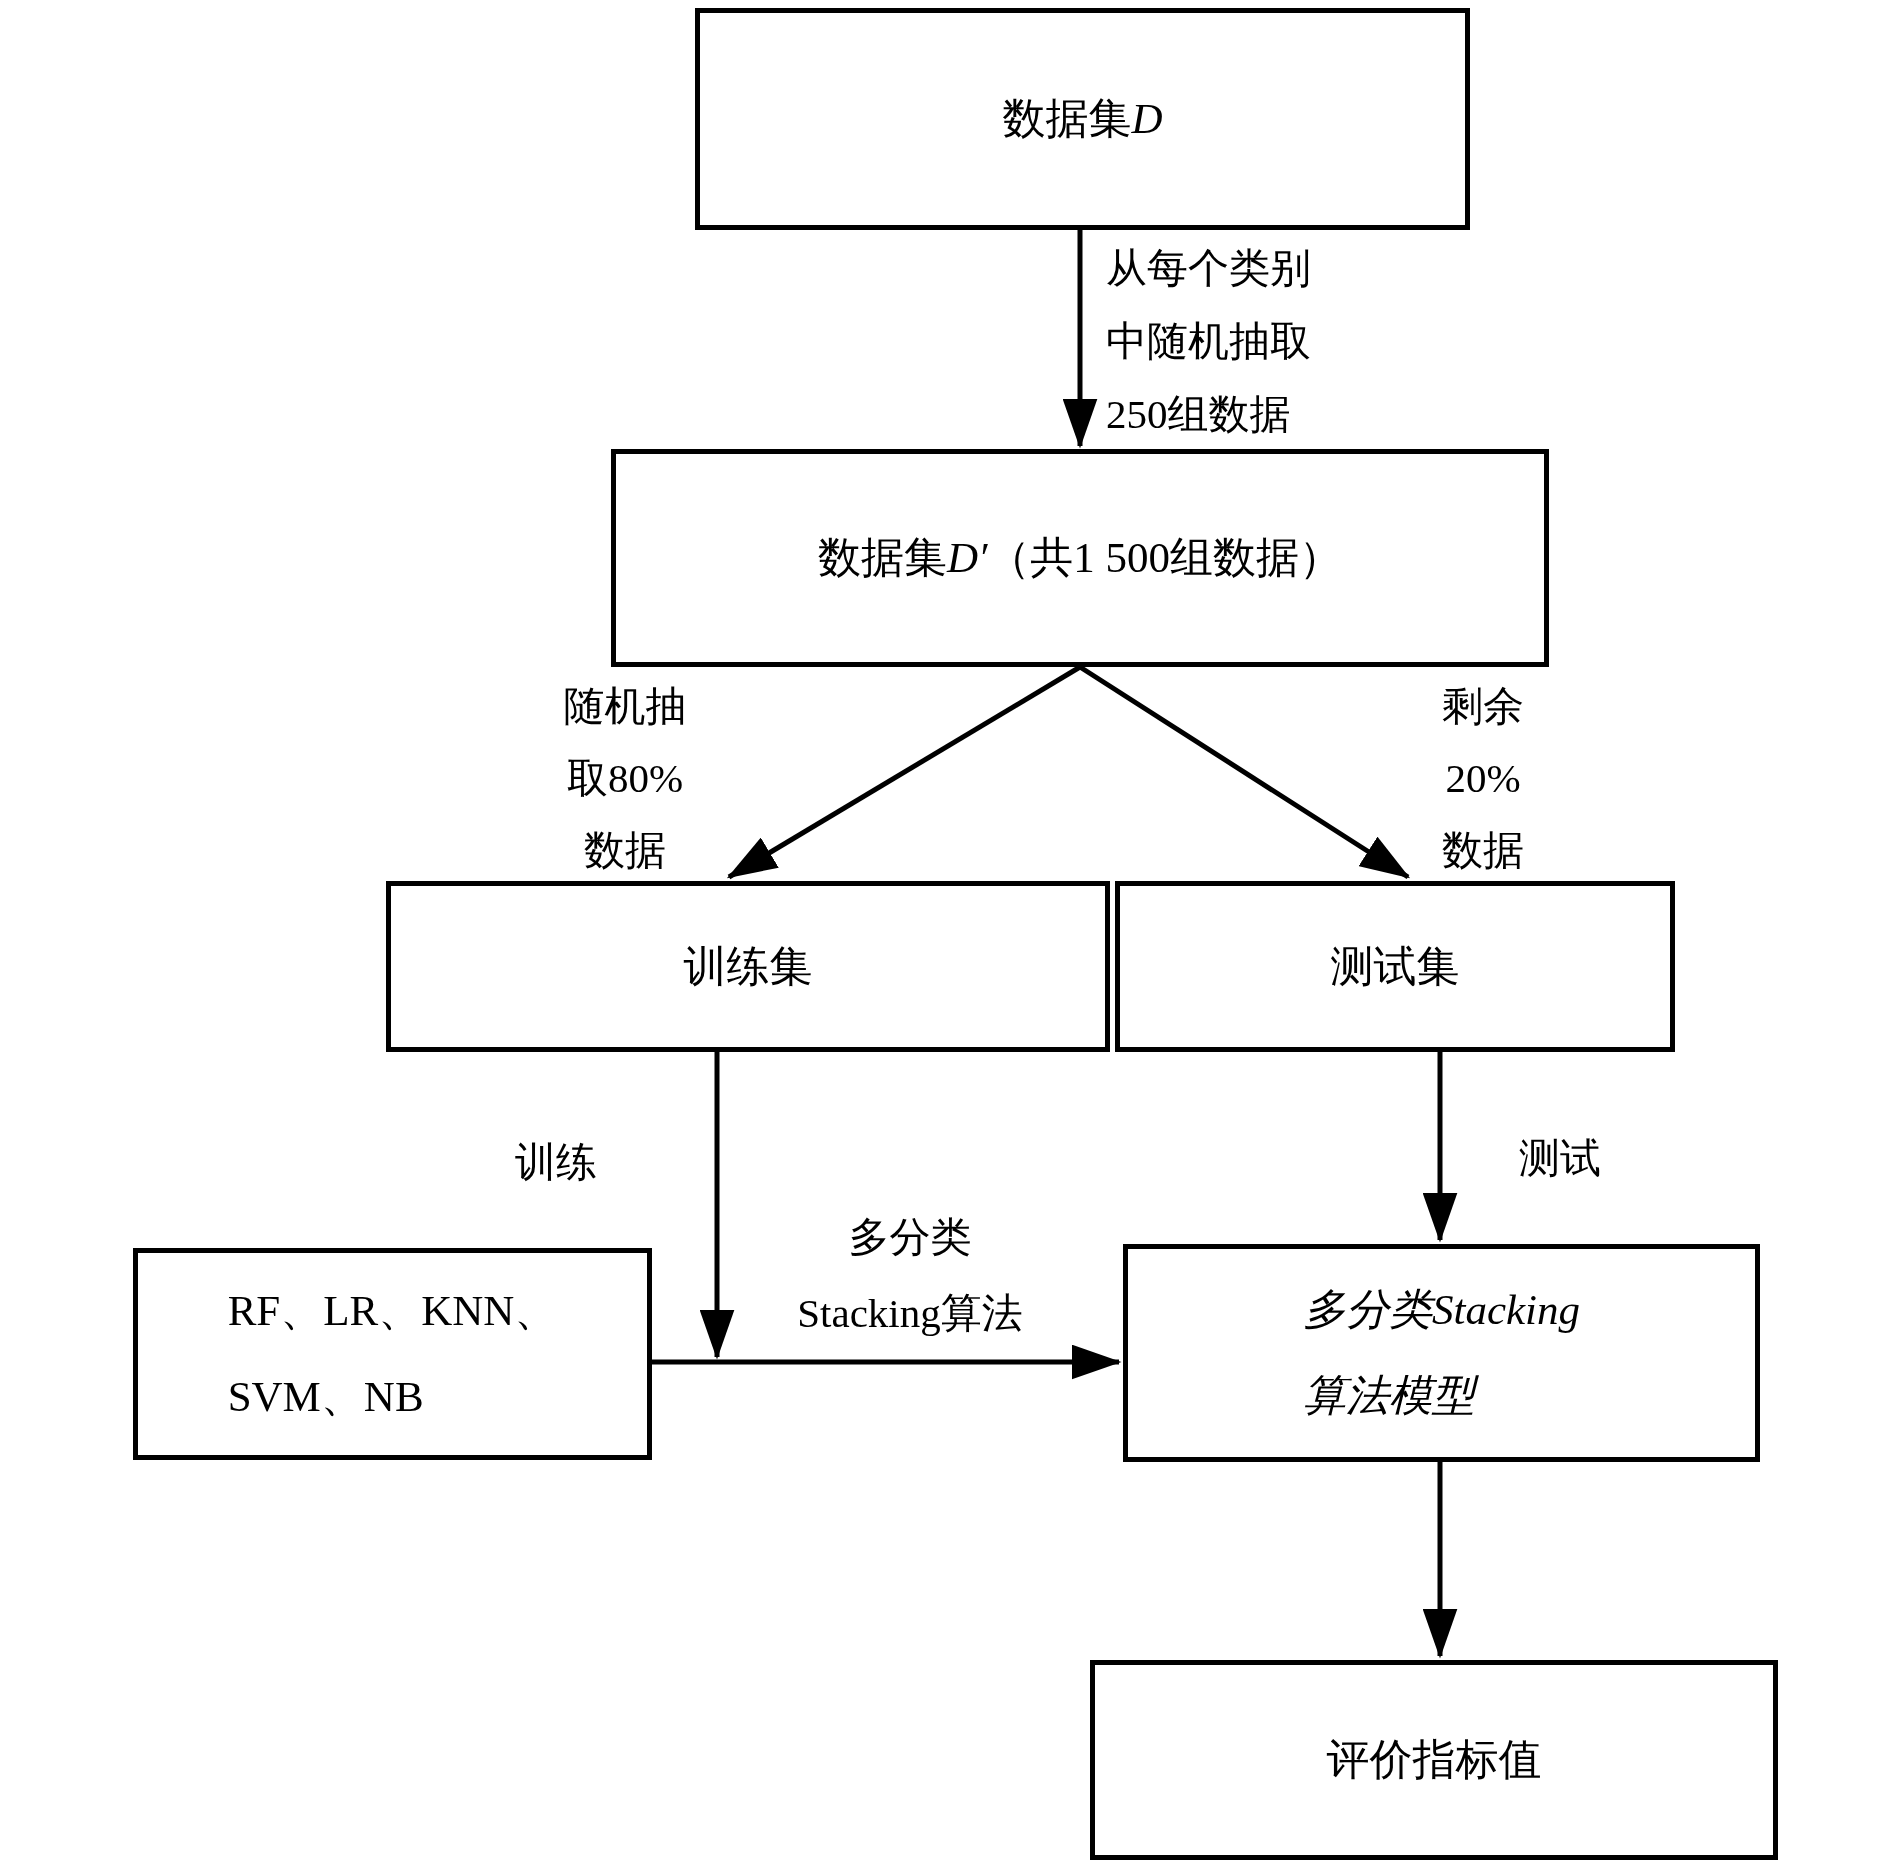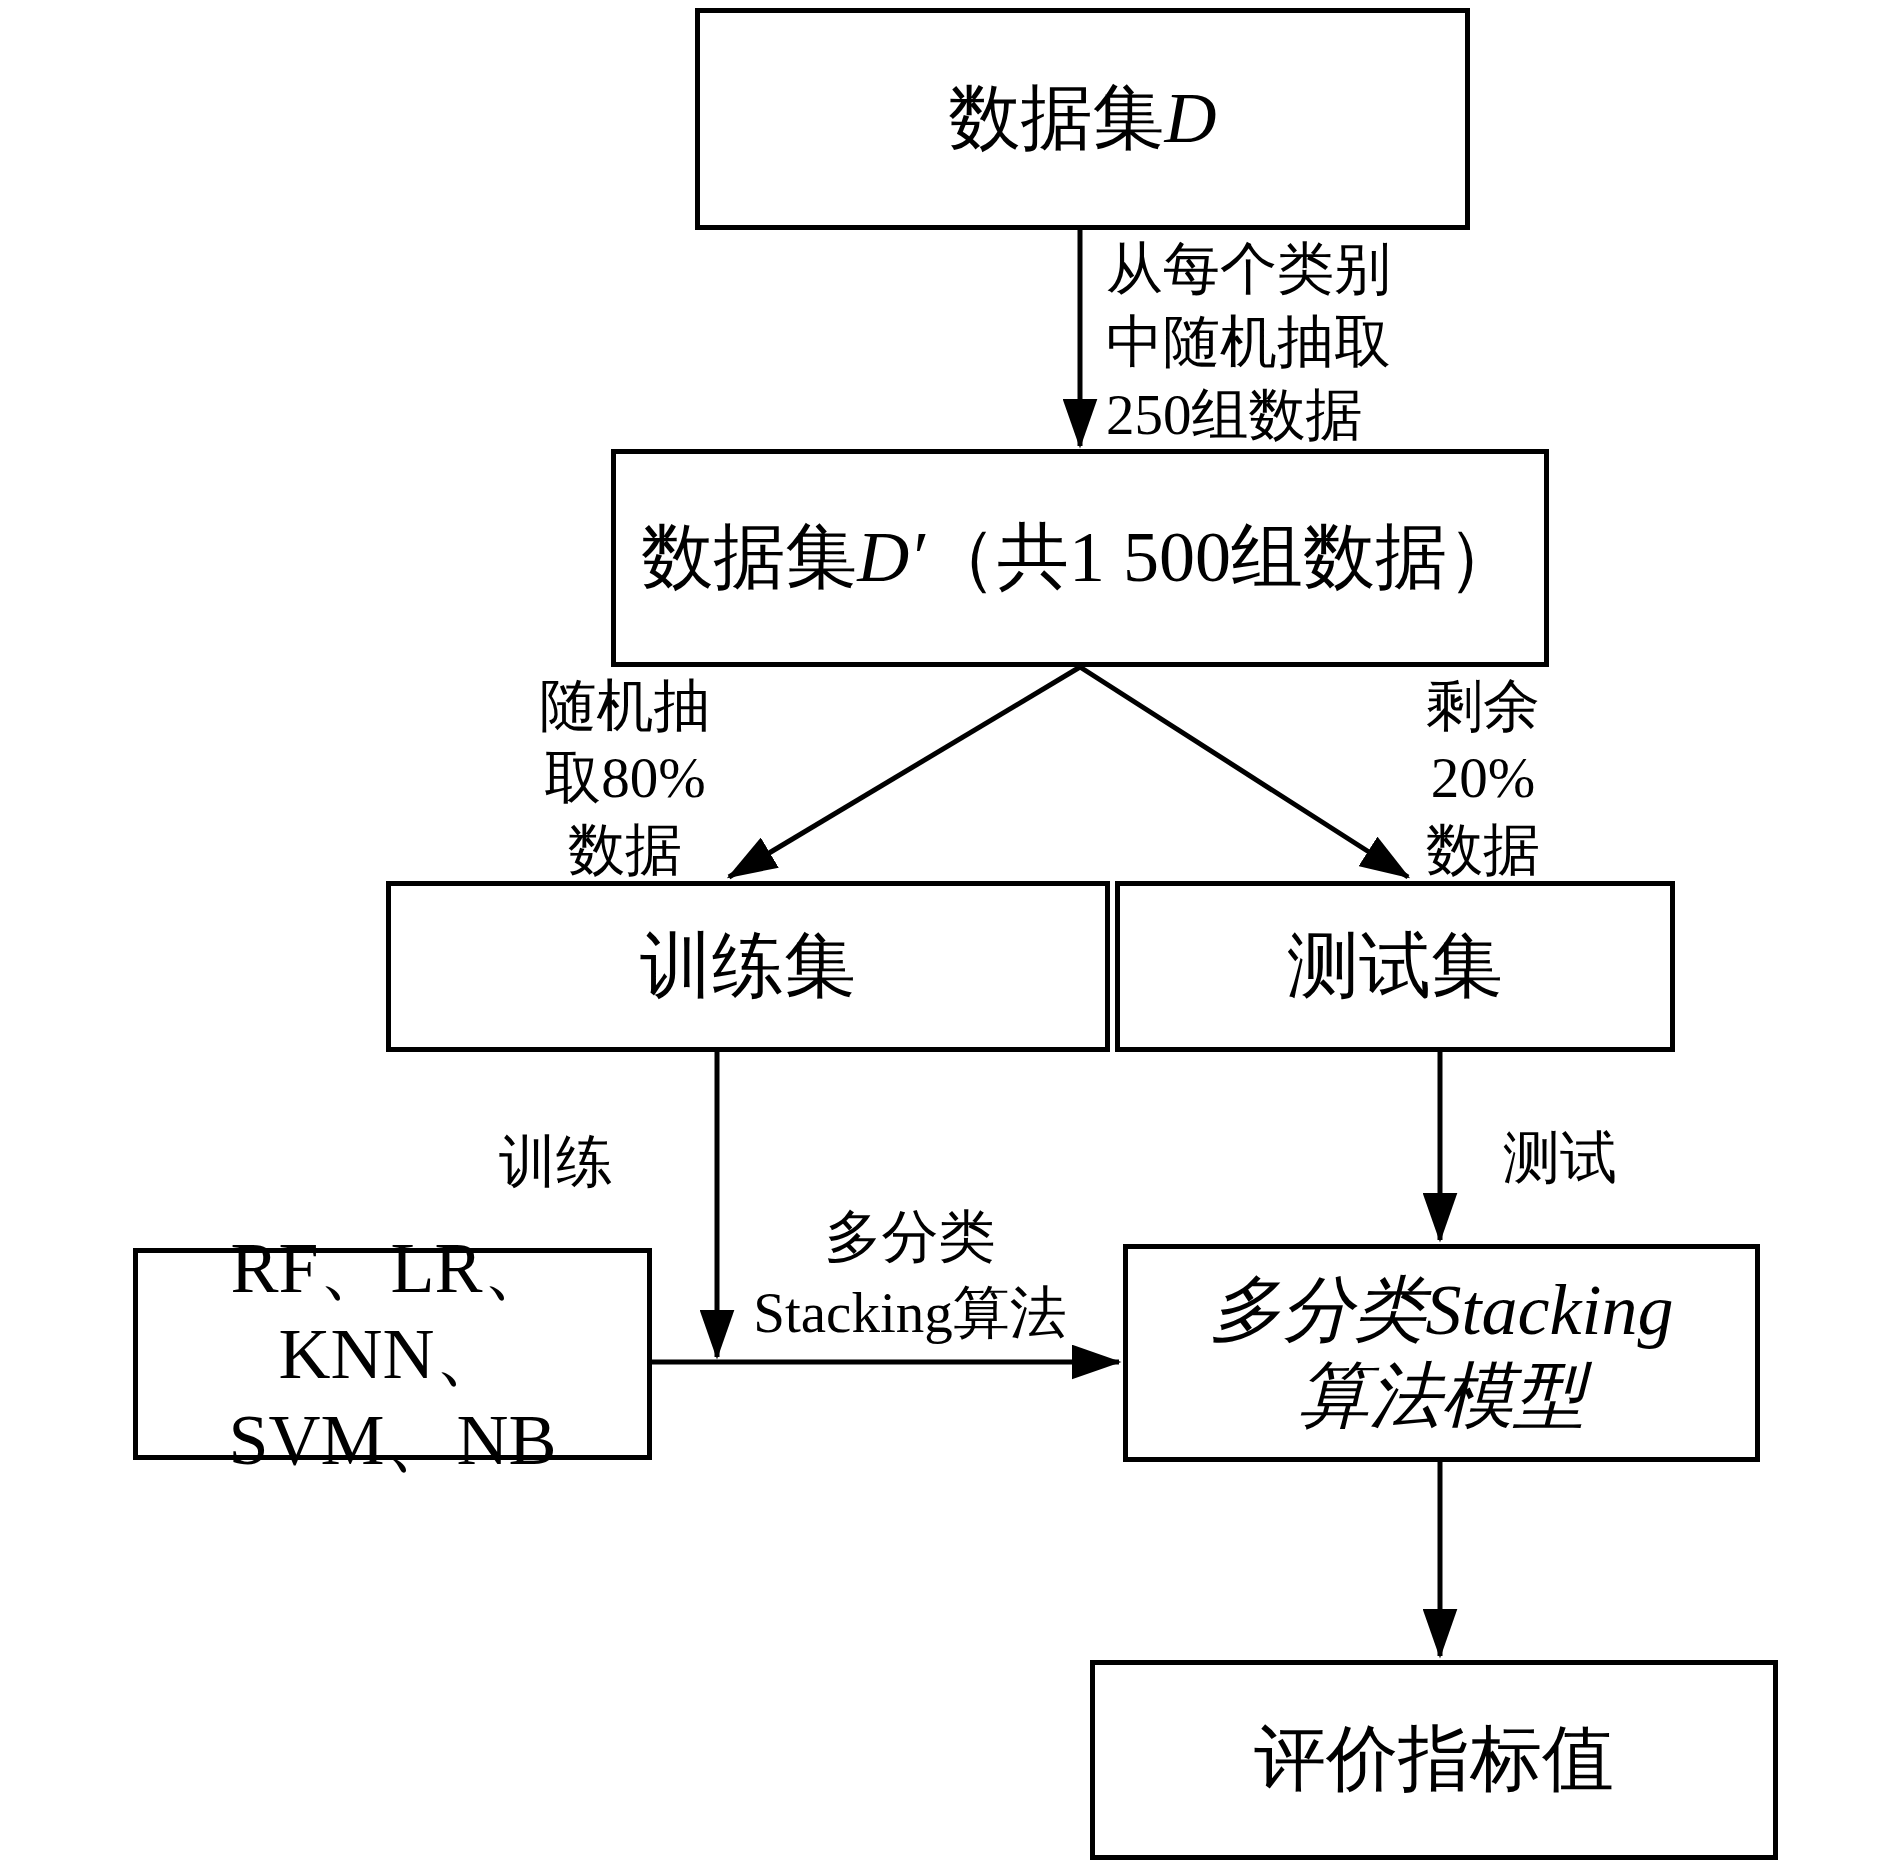--- a/index.html
+++ b/index.html
@@ -27,29 +27,28 @@
     stroke-width: 5;
   }
   .box {
     position: absolute;
     box-sizing: border-box;
     border: 5px solid #000000;
     background: #ffffff;
     display: flex;
     align-items: center;
     justify-content: center;
-    text-align: center;
-    font-size: 72px;
+    font-size: 43px;
     line-height: 1.3;
   }
   .box .multiline { line-height: 86px; }
   .mvar { font-style: italic; }
   .lbl {
     position: absolute;
-    font-size: 57px;
+    font-size: 41px;
     line-height: 72px;
     white-space: nowrap;
     color: #000000;
   }
   .lbl.centered { transform: translateX(-50%); text-align: center; }
   .lbl.left-aligned { text-align: left; line-height: 73px; }
   .lbl.two-line { line-height: 76px; }
 </style>
 </head>
 <body>

